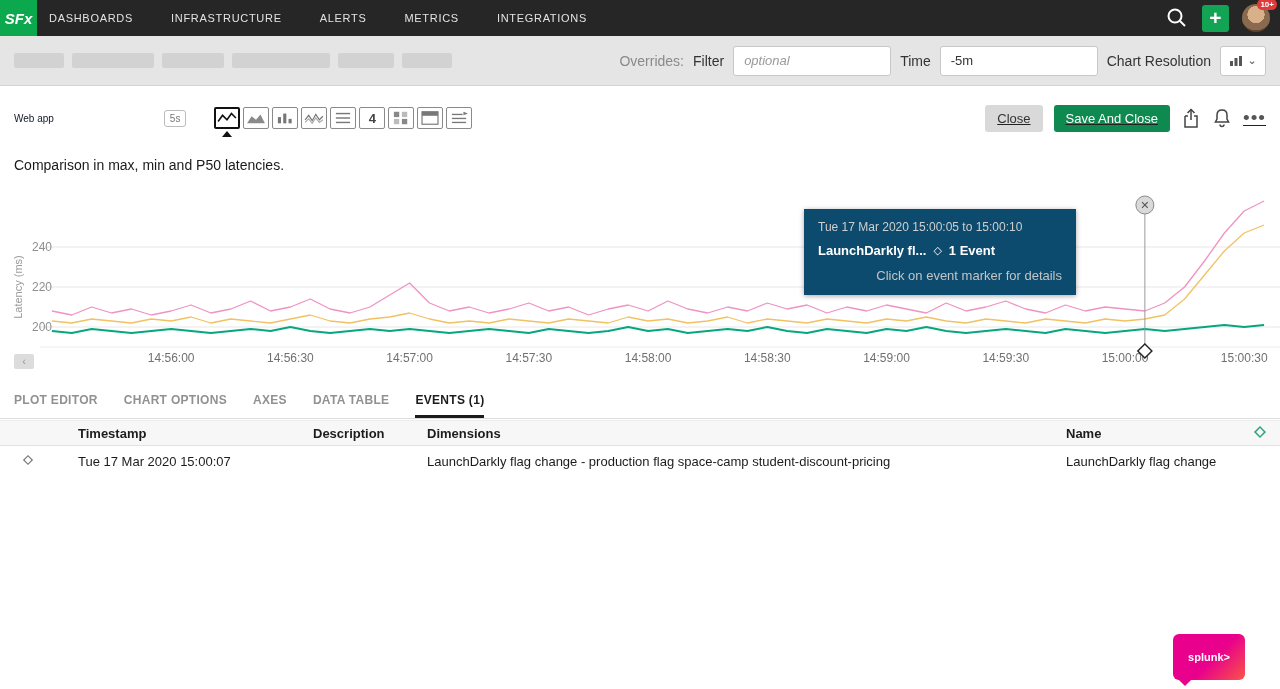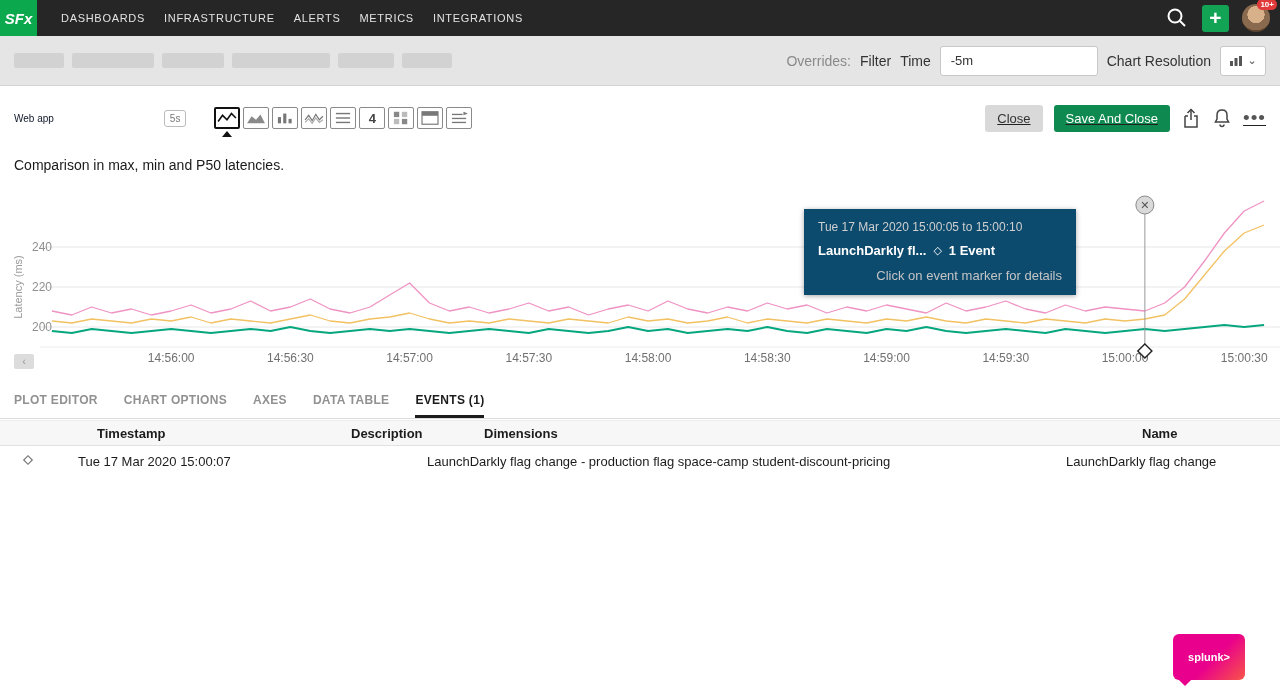--- a/index.html
+++ b/index.html
@@ -6,21 +6,21 @@
   html,body { margin:0; padding:0; background:#fff; }
   body { width:1280px; height:689px; position:relative; overflow:hidden;
          font-family:"Liberation Sans", sans-serif; color:#222; }
 
   
   .nav { position:absolute; top:0; left:0; right:0; height:36px; background:#262626;
          display:flex; align-items:center; }
   .logo { width:37px; height:36px; background:#0ca84e; color:#fff; font-weight:bold;
           font-style:italic; display:flex; align-items:center; justify-content:center;
           font-size:15px; cursor:pointer; }
-  .nav-items { display:flex; gap:19px; margin-left:24px; }
+  .nav-items { display:flex; gap:38px; margin-left:12px; }
   .nav-item { color:#e3e3e3; font-size:11px; letter-spacing:.7px; cursor:pointer; white-space:nowrap; }
   .nav-right { margin-left:auto; display:flex; align-items:center; gap:13px; padding-right:10px; }
   .plus-btn { width:27px; height:27px; background:#13a355; border-radius:3px; color:#fff;
               font-size:21px; line-height:25px; text-align:center; cursor:pointer; font-weight:bold; }
   .avatar { width:28px; height:28px; border-radius:50%; position:relative; cursor:pointer;
             background:radial-gradient(circle at 50% 38%, #d8b08a 0 38%, #8a6a4e 39% 70%, #5d452f 71%); }
   .avatar-badge { position:absolute; top:-5px; right:-7px; background:#e03a3a; color:#fff;
                   font-size:8px; font-weight:bold; border-radius:8px; padding:1px 3px; }
 
   
@@ -80,21 +80,21 @@
   .tabs { position:absolute; top:393px; left:0; right:0; height:26px; border-bottom:1px solid #ddd;
           display:flex; gap:26px; padding-left:14px; }
   .tab { font-size:12px; font-weight:bold; color:#919191; letter-spacing:.3px; cursor:pointer;
          padding-bottom:8px; border-bottom:3px solid transparent; white-space:nowrap; }
   .tab.active { color:#1c1c1c; border-bottom-color:#1c1c1c; }
 
   
   .tbl-header { position:absolute; top:420px; left:0; right:0; height:26px; background:#f7f7f7;
                 border-top:1px solid #ececec; border-bottom:1px solid #e2e2e2;
                 display:grid; grid-template-columns:78px 235px 114px 639px 174px 40px;
-                align-items:center; font-size:13px; font-weight:bold; color:#1c1c1c;gap:19px; }
+                align-items:center; font-size:13px; font-weight:bold; color:#1c1c1c; }
   .tbl-row { position:absolute; top:446px; left:0; right:0; height:30px;
              display:grid; grid-template-columns:78px 235px 114px 639px 174px 40px;
              align-items:center; font-size:13px; color:#1c1c1c; cursor:pointer; }
   .row-diamond { margin-left:22px; }
   .hdr-diamond { justify-self:center; cursor:pointer; }
 
   
   .splunk-btn { position:absolute; right:35px; bottom:9px; width:72px; height:46px; border-radius:6px;
                 background:linear-gradient(135deg,#e9008c 55%, #ff7b29 120%);
                 display:flex; align-items:center; justify-content:center; cursor:pointer; }
@@ -133,20 +133,21 @@
     <div class="skel" style="width:50px"></div>
     <div class="skel" style="width:82px"></div>
     <div class="skel" style="width:62px"></div>
     <div class="skel" style="width:98px"></div>
     <div class="skel" style="width:56px"></div>
     <div class="skel" style="width:50px"></div>
   </div>
   <div class="toolbar-right">
     <span class="tb-label">Overrides:</span>
     <span class="tb-label dark">Filter</span>
+    <input class="tb-input" placeholder="optional" style="">
     <span class="tb-label dark">Time</span>
     <input class="tb-input" value="-5m" style="">
     <span class="tb-label dark">Chart Resolution</span>
     <div class="res-btn">
       <svg width="14" height="12" viewBox="0 0 14 12">
           <rect x="1" y="6" width="3" height="5" fill="#555"></rect>
           <rect x="5.5" y="3" width="3" height="8" fill="#555"></rect>
           <rect x="10" y="1" width="3" height="10" fill="#555"></rect>
         </svg>
       <span class="chev">⌄</span>

